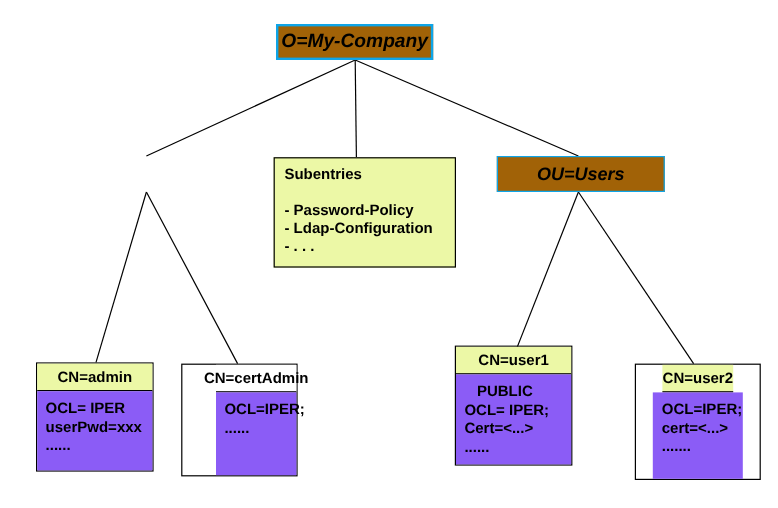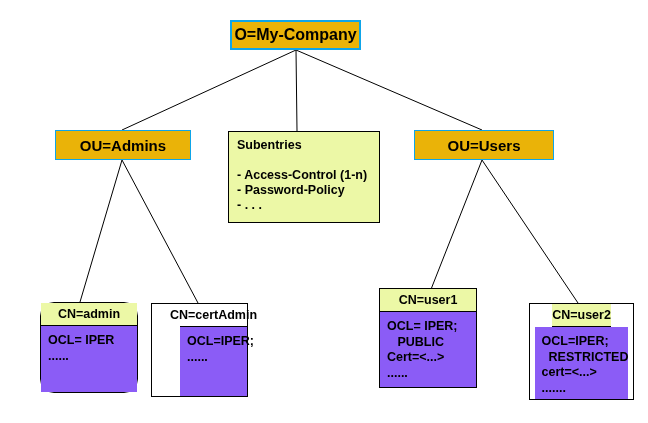--- a/index.html
+++ b/index.html
@@ -11,24 +11,25 @@
     font-weight:bold;
     color:#000000;
     overflow:hidden;
   }
   svg.connectors { position:absolute; left:0; top:0; width:648px; height:423px; }
   svg.connectors line { stroke:#000000; stroke-width:1; }
 
   .node {
     position:absolute;
     display:flex; align-items:center; justify-content:center;
-    background:#eab308;
+    background:#a16207;
     border:1px solid #0ea5e9;
     box-sizing:border-box;
     font-size:15px;
+    font-style:italic;
   }
   #root-node  { left:230px; top:20px;  width:131px; height:30px; border-width:2px; font-size:16px; }
   #ou-admins  { left:55px;  top:130px; width:136px; height:30px; }
   #ou-users   { left:414px; top:130px; width:140px; height:30px; }
 
   .subentries {
     position:absolute;
     left:228px; top:131px; width:152px; height:92px;
     background:#ecf8a6;
     border:1px solid #000000;
@@ -55,21 +56,21 @@
   .leaf .body {
     flex:1;
     background:#8b5cf6;
     padding:7px 0 0 7px;
     font-size:12.5px;
     line-height:15.5px;
   }
   .leaf .body div { white-space:pre; }
   .hdr-white { background:#ffffff !important; }
 
-  #cn-admin     { left:40px;  top:302px; width:98px;  height:91px;border-radius:14px; }
+  #cn-admin     { left:30px;  top:302px; width:98px;  height:91px; }
   #cn-certadmin { left:151px; top:303px; width:97px;  height:94px;padding-left:28px; }
   #cn-user1     { left:379px; top:288px; width:98px;  height:100px; }
   #cn-user2     { left:529px; top:303px; width:105px; height:97px;align-items:center; }
 </style>
 </head>
 <body>
 
 <div class="canvas">
 
   <svg class="connectors" viewBox="0 0 648 423">
@@ -77,60 +78,59 @@
     <line x1="296" y1="50" x2="297" y2="131"></line>
     <line x1="296" y1="50" x2="482" y2="130"></line>
     <line x1="122" y1="160" x2="80" y2="302"></line>
     <line x1="122" y1="160" x2="198" y2="303"></line>
     <line x1="482" y1="160" x2="426" y2="302"></line>
     <line x1="482" y1="160" x2="578" y2="303"></line>
   </svg>
 
   <div class="node" id="root-node">O=My-Company</div>
 
-  <div class="node" id="ou-admins">OU=Admins</div>
 
   <div class="subentries">
     <div class="sub-title">Subentries</div>
-    <div class="sub-item">- Access-Control (1-n)</div>
     <div class="sub-item">- Password-Policy</div>
+    <div class="sub-item">- Ldap-Configuration</div>
     <div class="sub-item">- . . .</div>
   </div>
 
   <div class="node" id="ou-users">OU=Users</div>
 
   <div class="leaf" id="cn-admin">
     <div class="hdr">CN=admin</div>
     <div class="body">
       <div>OCL= IPER</div>
+      <div>userPwd=xxx</div>
       <div>......</div>
     </div>
   </div>
 
   <div class="leaf" id="cn-certadmin">
     <div class="hdr hdr-white">CN=certAdmin</div>
     <div class="body">
       <div>OCL=IPER;</div>
       <div>......</div>
     </div>
   </div>
 
   <div class="leaf" id="cn-user1">
     <div class="hdr">CN=user1</div>
     <div class="body">
+      <div>   PUBLIC</div>
       <div>OCL= IPER;</div>
-      <div>   PUBLIC</div>
       <div>Cert=&lt;...&gt;</div>
       <div>......</div>
     </div>
   </div>
 
   <div class="leaf" id="cn-user2">
     <div class="hdr">CN=user2</div>
     <div class="body">
       <div>OCL=IPER;</div>
-      <div>  RESTRICTED</div>
       <div>cert=&lt;...&gt;</div>
       <div>.......</div>
     </div>
   </div>
 
 </div>
 
 </body></html>

